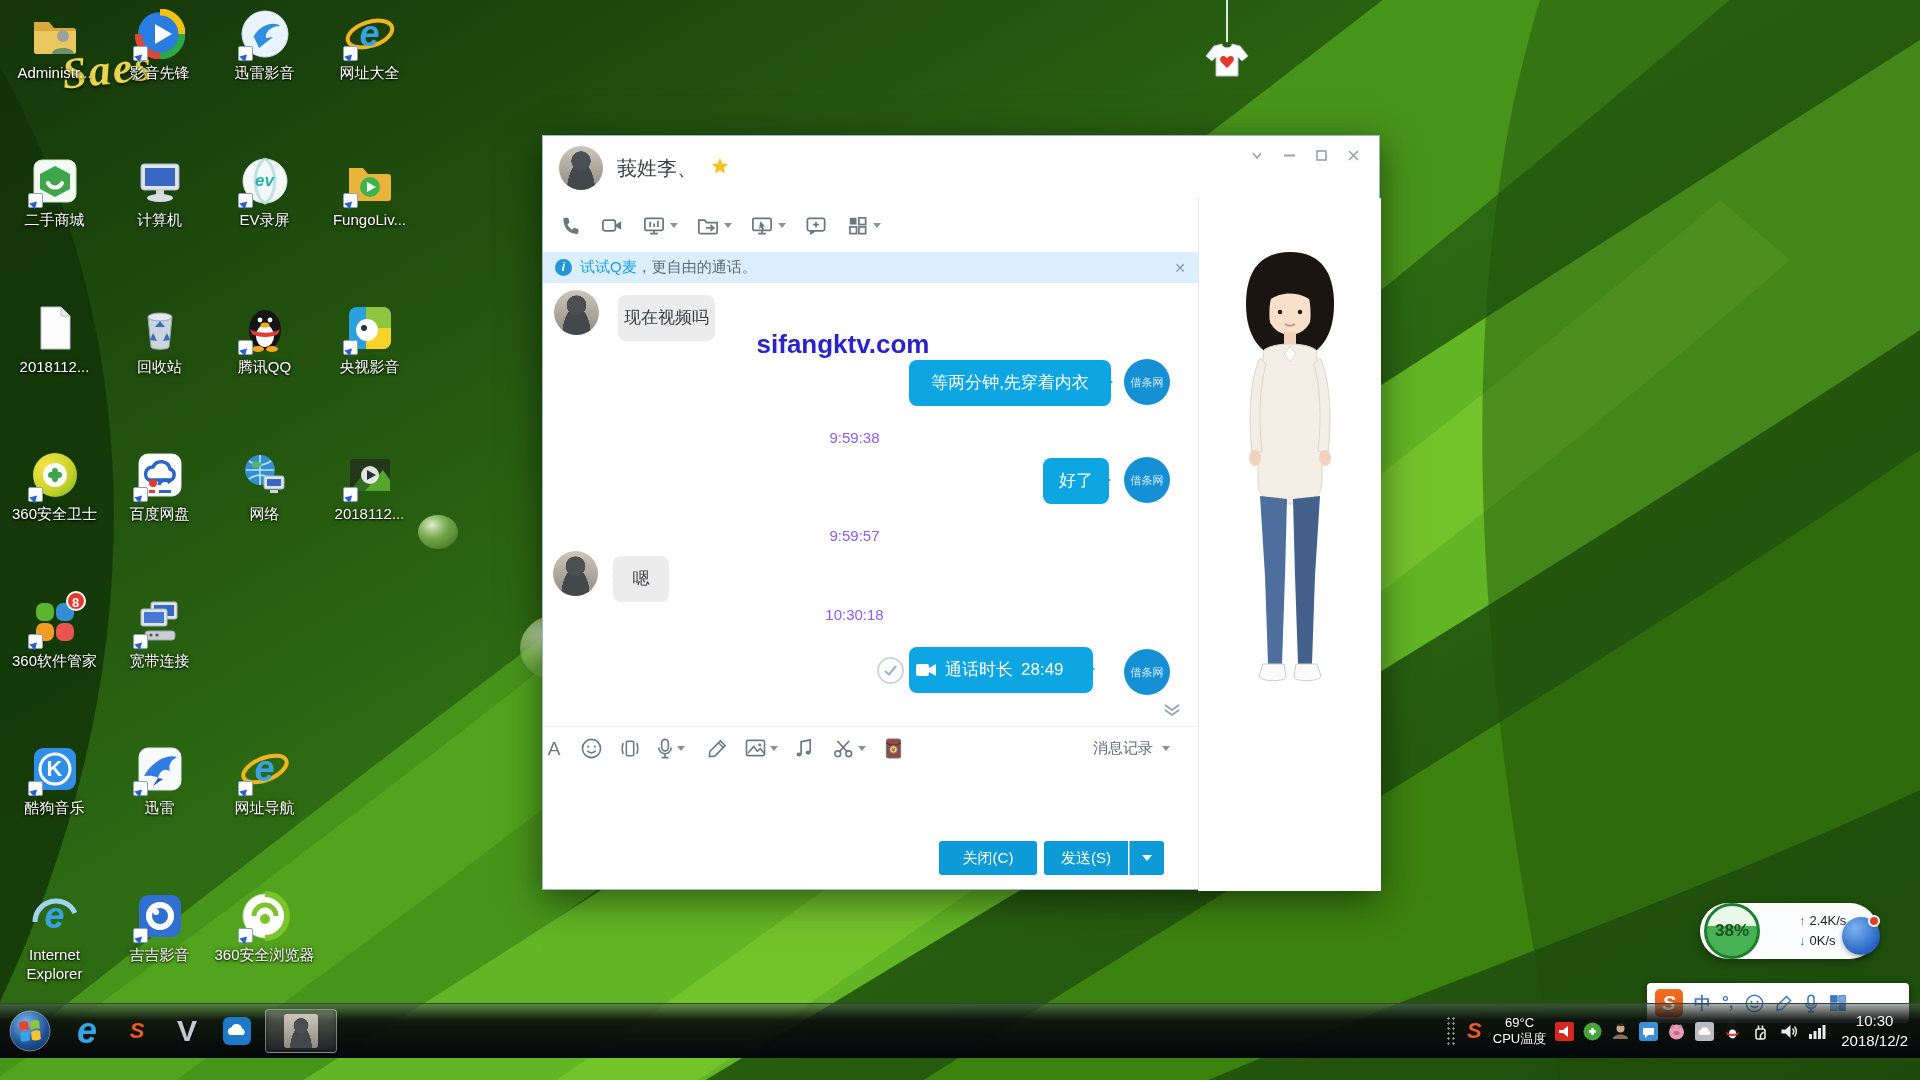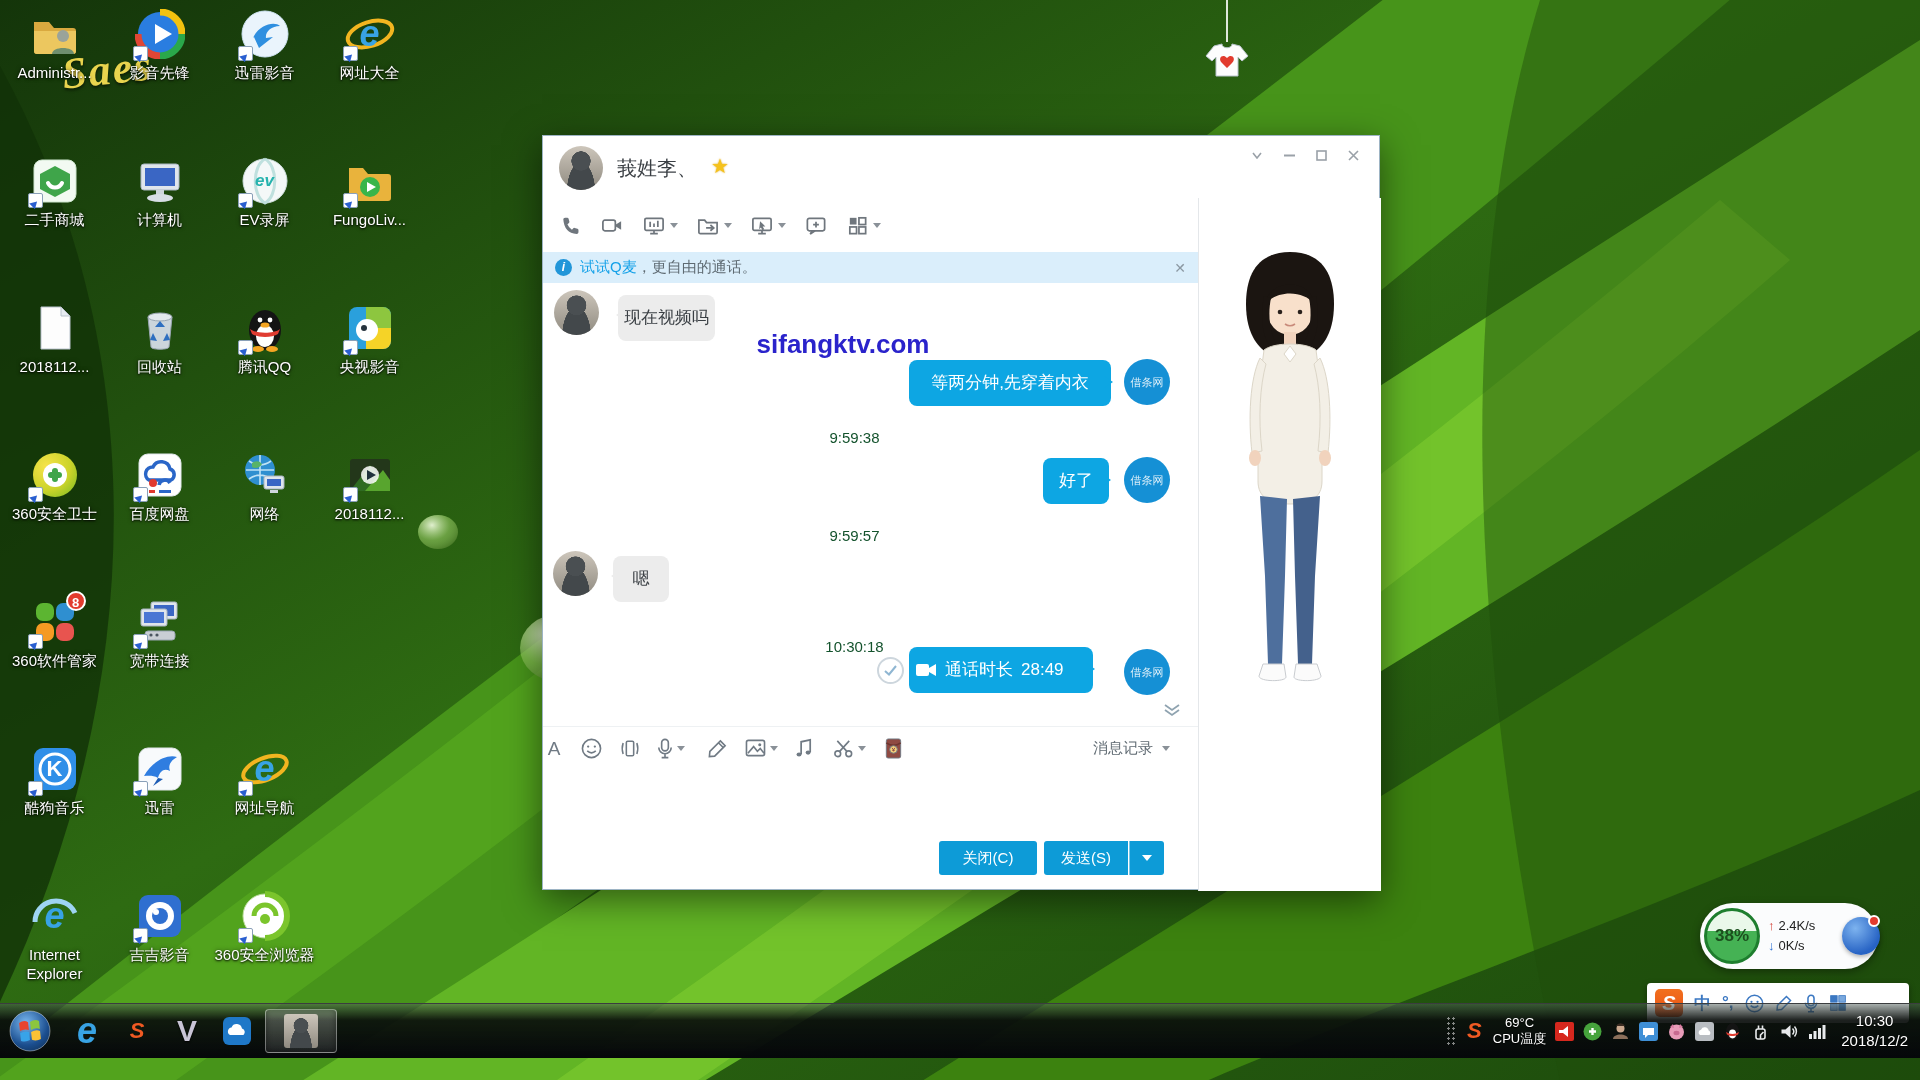--- a/index.html
+++ b/index.html
@@ -72,21 +72,21 @@
 
   .msgs { position:absolute; left:0; top:147px; width:655px; height:443px; background:#fff; }
   .avatar-s { position:absolute; width:45px; height:45px; border-radius:50%; overflow:hidden; }
   .bubble { position:absolute; border-radius:8px; font-size:17px; line-height:1.2; padding:13px 6px; }
   .b-gray { background:#ececec; color:#3a3f44; }
   .b-gray::before { content:""; position:absolute; left:-8px; top:14px; border:6px solid transparent; border-right:9px solid #ececec; }
   .b-blue { background:#0da6e3; color:#fff; }
   .b-blue::after { content:""; position:absolute; right:-8px; top:16px; border:6px solid transparent; border-left:9px solid #0da6e3; }
   .peer-badge { position:absolute; width:46px; height:46px; border-radius:50%; background:#1590d5;
                 color:rgba(255,255,255,.85); font-size:11px; display:flex; align-items:center; justify-content:center; }
-  .tstamp { position:absolute; width:100%; text-align:center; font-size:15px; color:#14532d; left:-16px; }
+  .tstamp { position:absolute; width:100%; text-align:center; font-size:15px; color:#8b5cf6; left:-16px; }
   .wm { position:absolute; left:170px; top:46px; width:260px; text-align:center; font-size:26px; font-weight:bold; color:#2a23cb; }
   .call-check { position:absolute; left:334px; top:374px; width:27px; height:27px; border-radius:50%;
                 border:2px solid #cdd6dd; color:#8fb6d2; display:flex; align-items:center; justify-content:center; }
   .call-bubble { display:flex; align-items:center; gap:8px; }
   .scrolldn { position:absolute; left:620px; top:420px; color:#8fa3b0; }
 
   .qqshow { position:absolute; left:655px; top:62px; width:183px; height:693px; background:#fff; border-left:1px solid #e4e7ea; }
   .girl { position:absolute; left:31px; top:48px; width:120px; height:470px; }
 
   .in-toolbar { position:absolute; left:0; top:590px; width:655px; height:44px; display:flex; align-items:center;
@@ -98,22 +98,22 @@
 
   .btnrow { position:absolute; left:0; top:705px; width:655px; height:34px; }
   .qbtn { position:absolute; height:34px; background:#0d9bd7; color:#fff; font-size:15px; border-radius:3px;
           display:flex; align-items:center; justify-content:center; }
   .b-close { left:396px; width:98px; }
   .b-send { left:501px; width:84px; border-radius:3px 0 0 3px; }
   .b-send-dd { left:586px; width:35px; border-radius:0 3px 3px 0; border-left:1px solid rgba(255,255,255,.45); }
   .b-send-dd i { width:0; height:0; border:5px solid transparent; border-top:6px solid #fff; margin-top:5px; }
 
   
-  .speed { position:absolute; left:1700px; top:903px; width:178px; height:66px; background:#fbfcfd; border-radius:33px;
-           box-shadow:0 3px 8px rgba(0,0,0,.35); display:flex; align-items:center; }
+  .speed { position:absolute; left:1700px; top:903px; width:178px; height:56px; background:#fbfcfd; border-radius:33px;
+           box-shadow:0 3px 8px rgba(0,0,0,.35); display:flex; align-items:center;gap:31px; }
   .sp-circle { width:56px; height:56px; margin-left:4px; border-radius:50%; border:3px solid #1e7e2e;
            background:linear-gradient(#eaf8ea 40%, #45b254 41%); display:flex; align-items:center; justify-content:center;
            font-size:17px; font-weight:bold; color:#1c4f1e; }
   .sp-col { margin-left:8px; font-size:13px; color:#222; line-height:1.55; }
   .sp-row { display:flex; align-items:center; gap:4px; }
   .arr-up { color:#d43c31; font-weight:bold; } .arr-dn { color:#2b6fd4; font-weight:bold; }
   .sp-ball { position:absolute; right:-2px; top:14px; width:38px; height:38px; border-radius:50%;
            background:radial-gradient(circle at 35% 30%, #7db3ef, #2763c4 70%); box-shadow:0 2px 4px rgba(0,0,0,.3); }
   .sp-dot { position:absolute; right:0; top:-2px; width:12px; height:12px; border-radius:50%; background:#e23b2e; border:2px solid #fff; }
 
@@ -601,21 +601,21 @@
       <div class="bubble b-blue" style="left:500px; top:175px; width:66px; text-align:center;">好了</div>
       <div class="peer-badge" style="left:581px; top:174px;">借条网</div>
 
       <div class="tstamp" style="top:244px;">9:59:57</div>
 
       <div class="avatar-s" style="left:10px; top:268px;">
           <div class="avatar-ph"></div>
         </div>
       <div class="bubble b-gray" style="left:70px; top:273px; width:56px; text-align:center;">嗯</div>
 
-      <div class="tstamp" style="top:355px;">10:30:18</div>
+      <div class="tstamp" style="top:323px;">10:30:18</div>
 
       <div class="call-check">
           <svg width="13" height="11">
             <path d="M1 6 L5 9.5 L12 1" fill="none" stroke="#8fb6d2" stroke-width="2"></path>
           </svg>
         </div>
       <div class="bubble b-blue call-bubble" style="left:366px; top:364px; width:184px;">
         <svg width="22" height="16">
             <rect x="1" y="2" width="13" height="12" rx="2" fill="#fff"></rect>
             <path d="M14 6 L21 2 V14 L14 10 Z" fill="#fff"></path>

